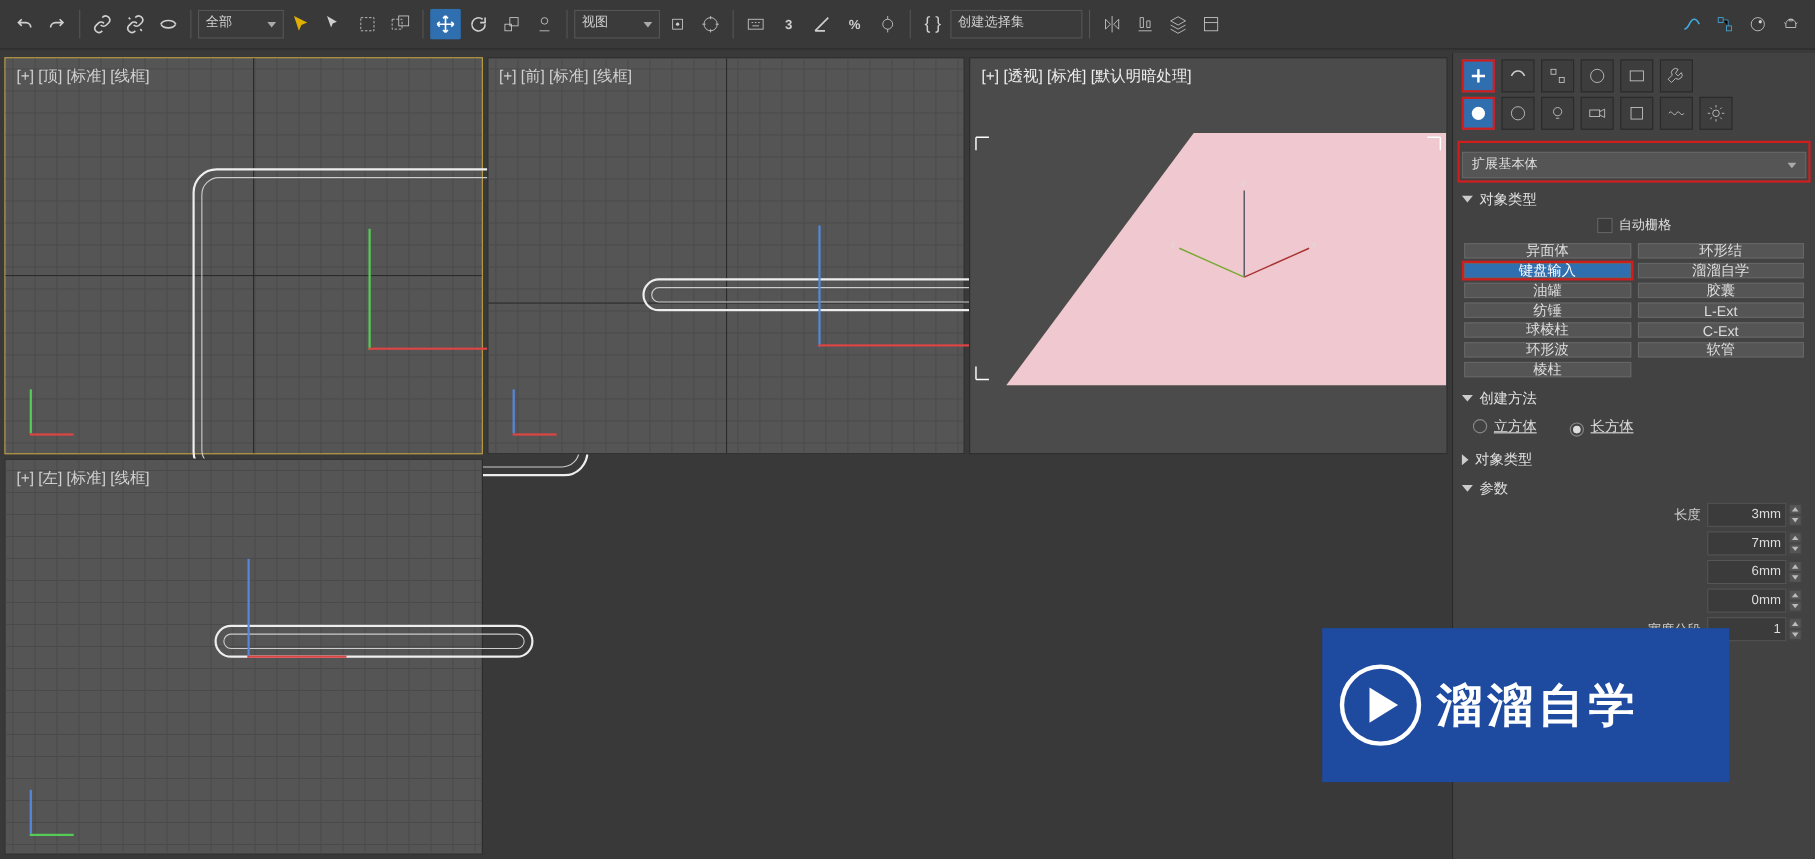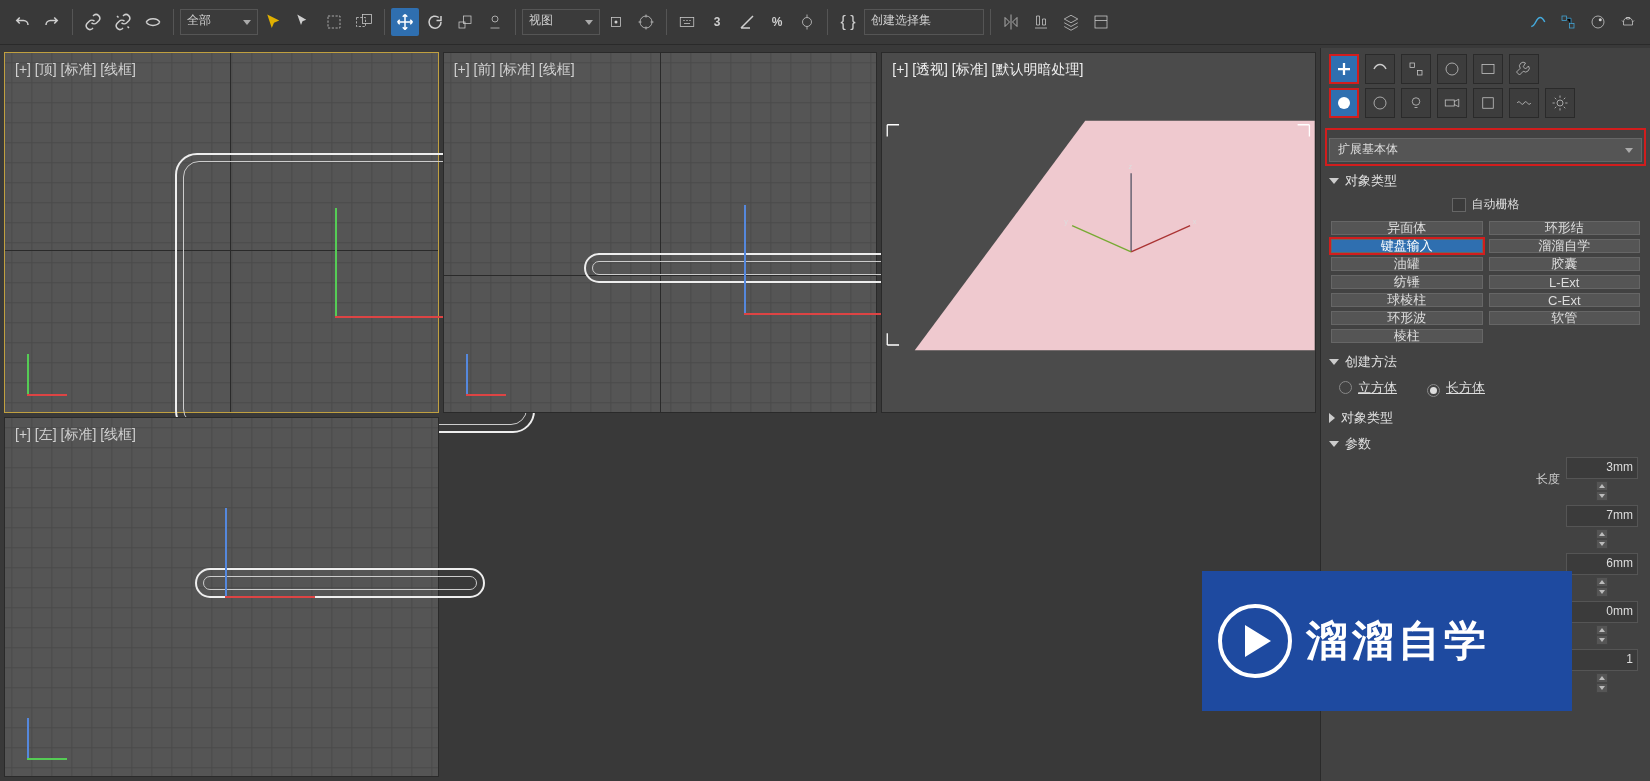--- a/index.html
+++ b/index.html
@@ -330,21 +330,20 @@
   }
   .param-label {
     flex: 1;
     text-align: right;
     color: #ccc;
   }
   .spinner {
     display: flex;
     align-items: center;
     gap: 2px;
-    flex-direction: column;
   }
   .spinner-val {
     width: 72px;
     height: 22px;
     background: #3b3b3b;
     border: 1px solid #555;
     color: #ddd;
     text-align: right;
     padding: 2px 4px;
     font-size: 12px;

